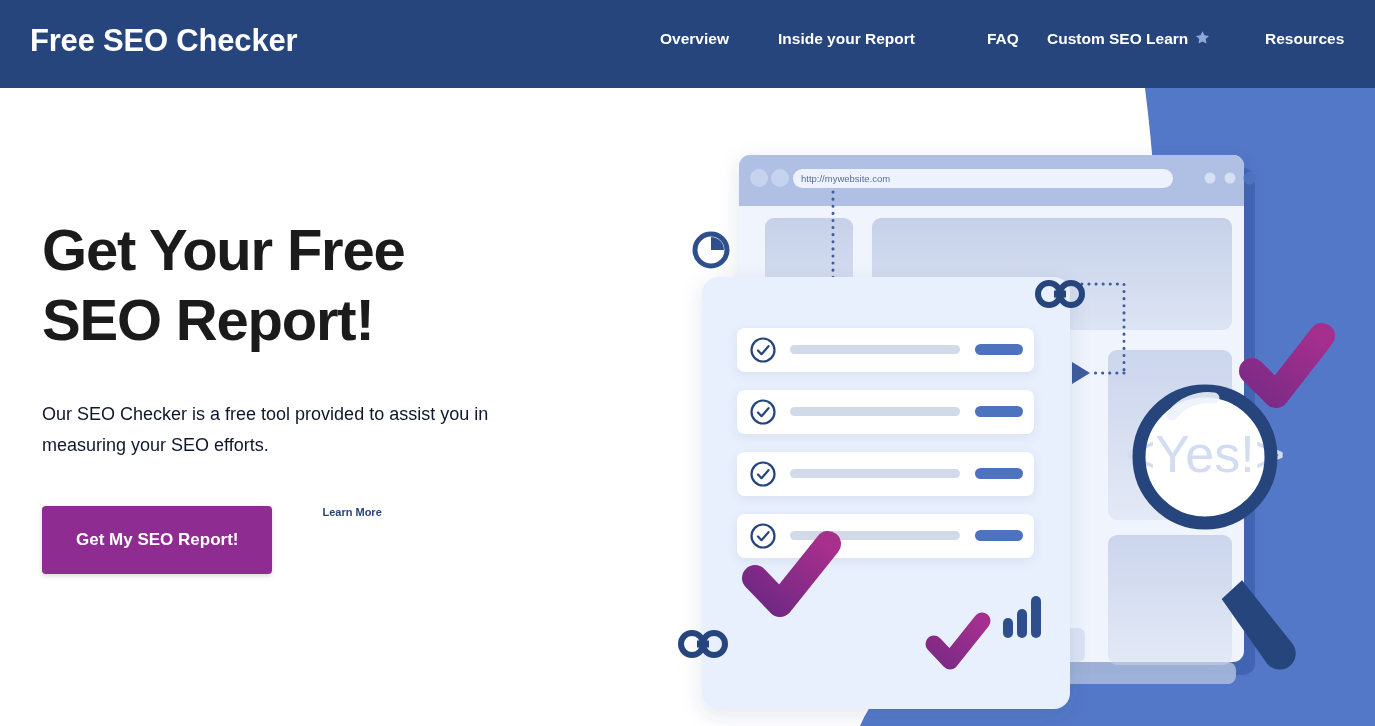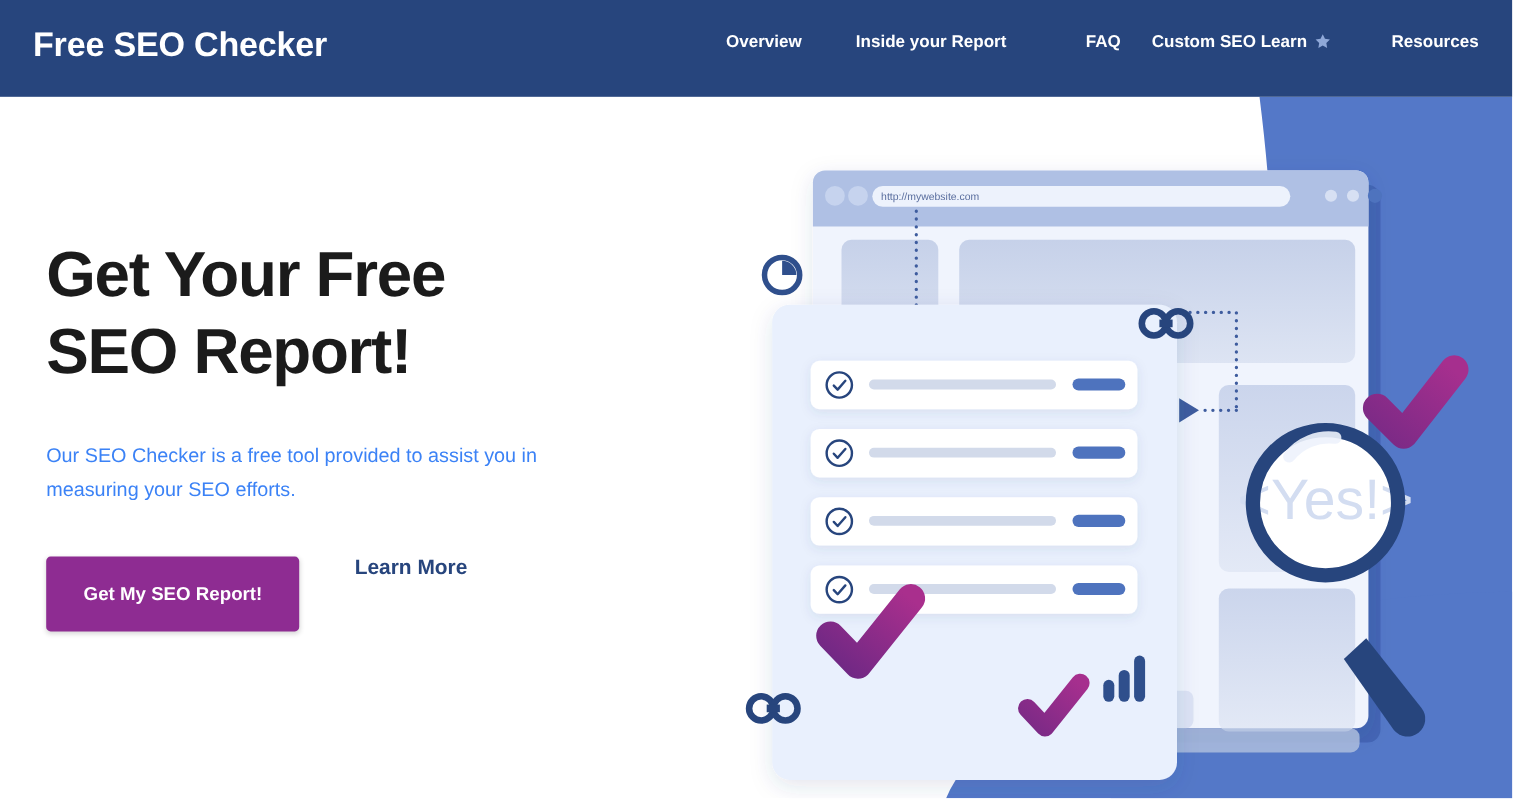--- a/index.html
+++ b/index.html
@@ -78,21 +78,21 @@
     font-size: 58px;
     line-height: 1.21;
     font-weight: bold;
     color: #1b1b1b;
     letter-spacing: -1.2px;
   }
   .hero-sub {
     margin-top: 44px;
     font-size: 18px;
     line-height: 1.72;
-    color: #3b82f6;
+    color: #0f172a;
     max-width: 495px;
   }
   .hero-actions {
     margin-top: 45px;
     display: flex;
     align-items: flex-start;
   }
   .cta-button {
     display: inline-flex;
     align-items: center;
@@ -105,21 +105,21 @@
     font-weight: bold;
     border: none;
     border-radius: 4px;
     cursor: pointer;
     font-family: inherit;
     box-shadow: 0 2px 5px rgba(0,0,0,0.16);
   }
   .learn-more {
     margin-left: 50px;
     color: #27457D;
-    font-size: 19px;
+    font-size: 11px;
     font-weight: bold;
     text-decoration: none;
     cursor: pointer;
   }
 
   
   .illustration {
     position: absolute;
     left: 0; top: 88px;
     width: 1375px;

